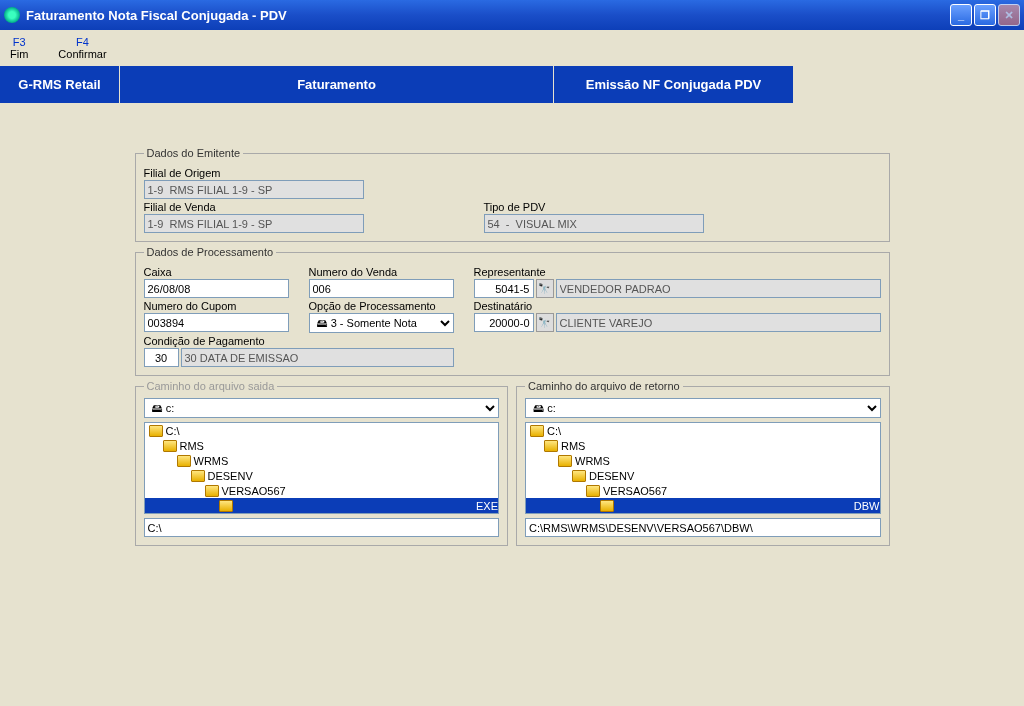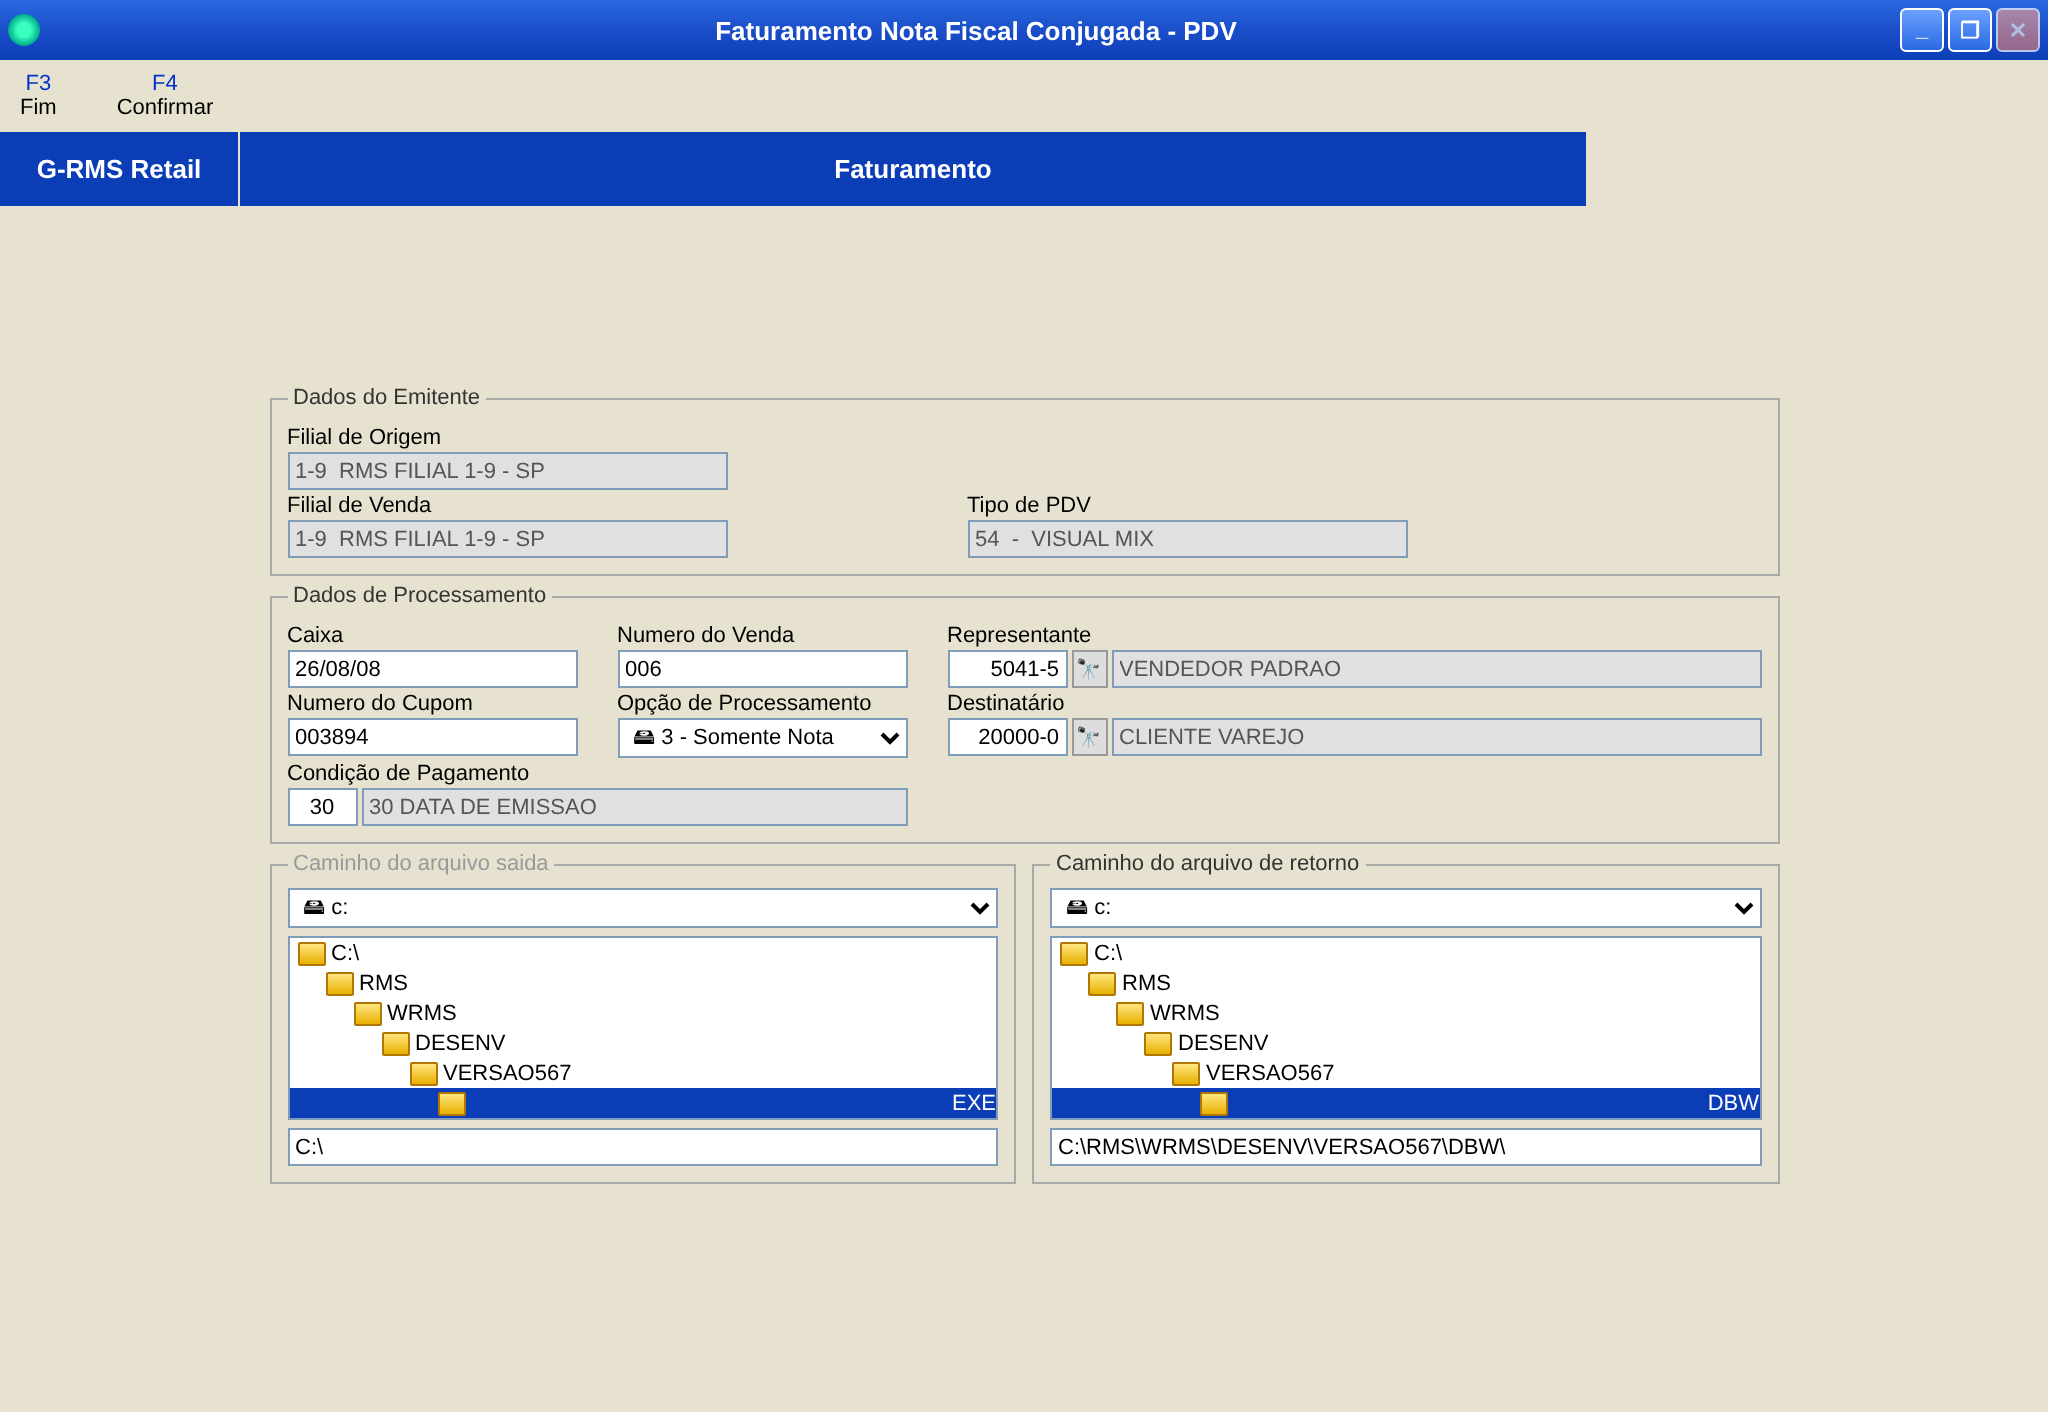--- a/index.html
+++ b/index.html
@@ -13,21 +13,20 @@
   }
   .titlebar {
     height: 30px;
     background: linear-gradient(to bottom, #2a6ae2 0%, #1a4ec8 50%, #0d3fb8 100%);
     color: white;
     display: flex;
     align-items: center;
     padding: 0 4px;
     font-size: 13px;
     font-weight: bold;
-    text-align: center;
   }
   .titlebar .appicon {
     width: 16px; height: 16px; margin-right: 6px;
     background: radial-gradient(circle, #3affbf 30%, #0a8 70%);
     border-radius: 50%;
   }
   .titlebar .title { flex: 1; }
   .titlebar .winbtns { display: flex; gap: 2px; }
   .titlebar .winbtn {
     width: 22px; height: 22px;
@@ -72,21 +71,21 @@
     display: flex;
     align-items: center;
     justify-content: center;
     border-right: 1px solid #e6e2cf;
   }
   .breadcrumb .bc1 { width: 120px; }
   .breadcrumb .bc2 { flex: 1; }
   .breadcrumb .bc3 { width: 240px; }
   .breadcrumb .bcspacer { background: #e6e2cf; width: 230px; }
   .form-area {
-    margin: 90px auto 0 auto;
+    margin: 44px auto 0 auto;
     width: 755px;
   }
   fieldset {
     border: 1px solid #a9a9a9;
     padding: 6px 8px 8px 8px;
     background: #e6e2cf;
     margin-bottom: 4px;
   }
   legend {
     font-size: 11px;
@@ -196,20 +195,21 @@
   </div>
   <div class="menuitem">
     <span class="key">F4</span>
     <span>Confirmar</span>
   </div>
 </div>
 
 <div class="breadcrumb">
   <div class="bc bc1">G-RMS Retail</div>
   <div class="bc bc2">Faturamento</div>
+  <div class="bc bc3">Emissão NF Conjugada PDV</div>
   <div class="bcspacer"></div>
 </div>
 
 <div class="form-area">
 
   <fieldset>
     <legend>Dados do Emitente</legend>
     <div class="row">
       <div class="field" style="width:220px">
         <label>Filial de Origem</label>

